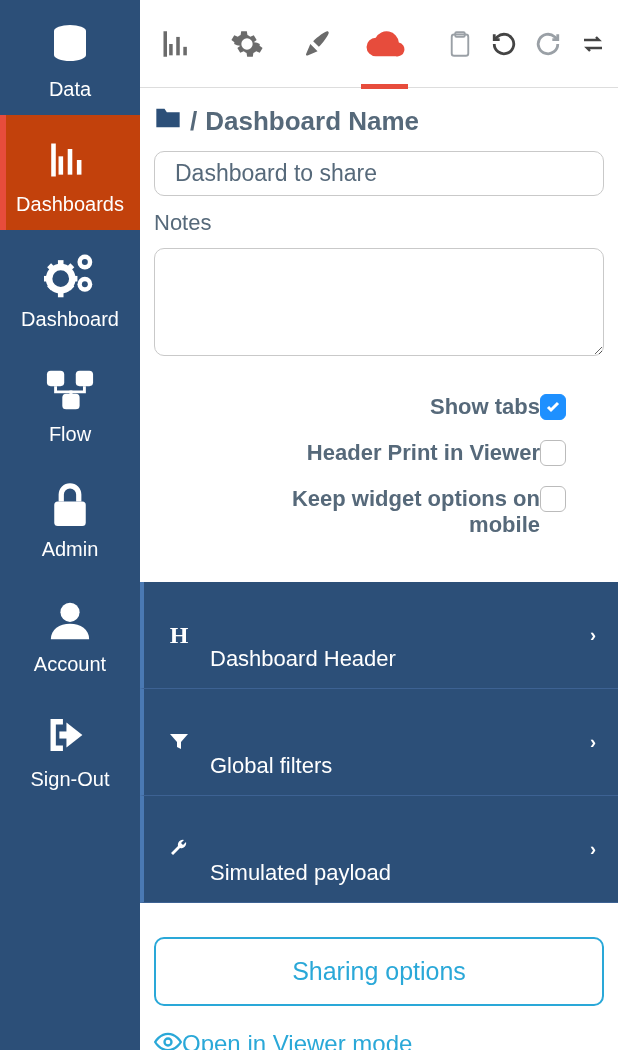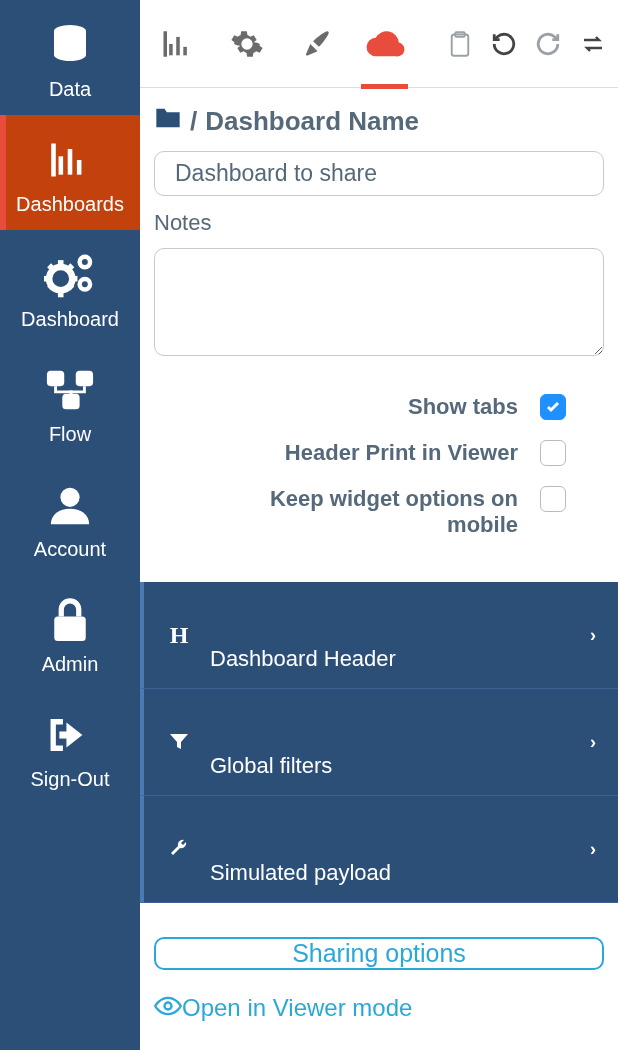--- a/index.html
+++ b/index.html
@@ -129,21 +129,20 @@
     margin-bottom: 12px;
   }
   textarea.field-input {
     height: 108px;
     resize: both;
   }
   .opt-row {
     display: flex;
     align-items: flex-start;
     justify-content: flex-end;
-    gap: 22px;
     margin: 20px 0;
   }
   .opt-row .opt-label {
     font-size: 22px;
     font-weight: 600;
     color: #56697a;
     text-align: right;
     max-width: 300px;
   }
   .chk {
@@ -186,20 +185,21 @@
     justify-content: center;
   }
   .acc-item .acc-label { flex: 1; margin-top: 48px; }
   .acc-item .chevron { font-size: 18px; font-weight: 700; }
   
   .share-btn {
     margin: 34px 14px 0 14px;
     border: 2px solid #2aa8d8;
     color: #2aa8d8;
     border-radius: 10px;
+    padding: 18px;
     text-align: center;
     font-size: 25px;
     cursor: pointer;
   }
   .viewer-link {
     margin: 24px 14px 0 14px;
     color: #2aa8d8;
     font-size: 24px;
     display: flex;
     align-items: center;
@@ -266,36 +266,36 @@
           <rect x="9" y="13" width="9" height="8" rx="2"></rect>
           <path d="M5.5 9v3h8v1" stroke="#fff" stroke-width="1.5" fill="none"></path>
           <path d="M20.5 9v3h-7v1" stroke="#fff" stroke-width="1.5" fill="none"></path>
         </svg>
     </span>
     <span class="label">Flow</span>
   </div>
 
   <div class="sidebar-item">
     <span class="icon">
+      <svg width="42" height="46" viewBox="0 0 24 26" fill="#fff">
+          <rect x="3" y="11" width="18" height="14" rx="2"></rect>
+          <path d="M7 11V7a5 5 0 0 1 10 0v4" fill="none" stroke="#fff" stroke-width="3"></path>
+        </svg>
+    </span>
+    <span class="label">Admin</span>
+  </div>
+
+  <div class="sidebar-item">
+    <span class="icon">
       <svg width="46" height="46" viewBox="0 0 24 24" fill="#fff">
           <circle cx="12" cy="8" r="5"></circle>
           <path d="M2 22c0-5 4.5-8 10-8s10 3 10 8z"></path>
         </svg>
     </span>
     <span class="label">Account</span>
-  </div>
-
-  <div class="sidebar-item">
-    <span class="icon">
-      <svg width="42" height="46" viewBox="0 0 24 26" fill="#fff">
-          <rect x="3" y="11" width="18" height="14" rx="2"></rect>
-          <path d="M7 11V7a5 5 0 0 1 10 0v4" fill="none" stroke="#fff" stroke-width="3"></path>
-        </svg>
-    </span>
-    <span class="label">Admin</span>
   </div>
 
   <div class="sidebar-item">
     <span class="icon">
       <svg width="46" height="42" viewBox="0 0 26 22" fill="#fff">
           <path d="M2 2h7v3H5v12h4v3H2z"></path>
           <path d="M11 4l9 7-9 7z"></path>
           <rect x="7" y="9" width="8" height="4"></rect>
         </svg>
     </span>

